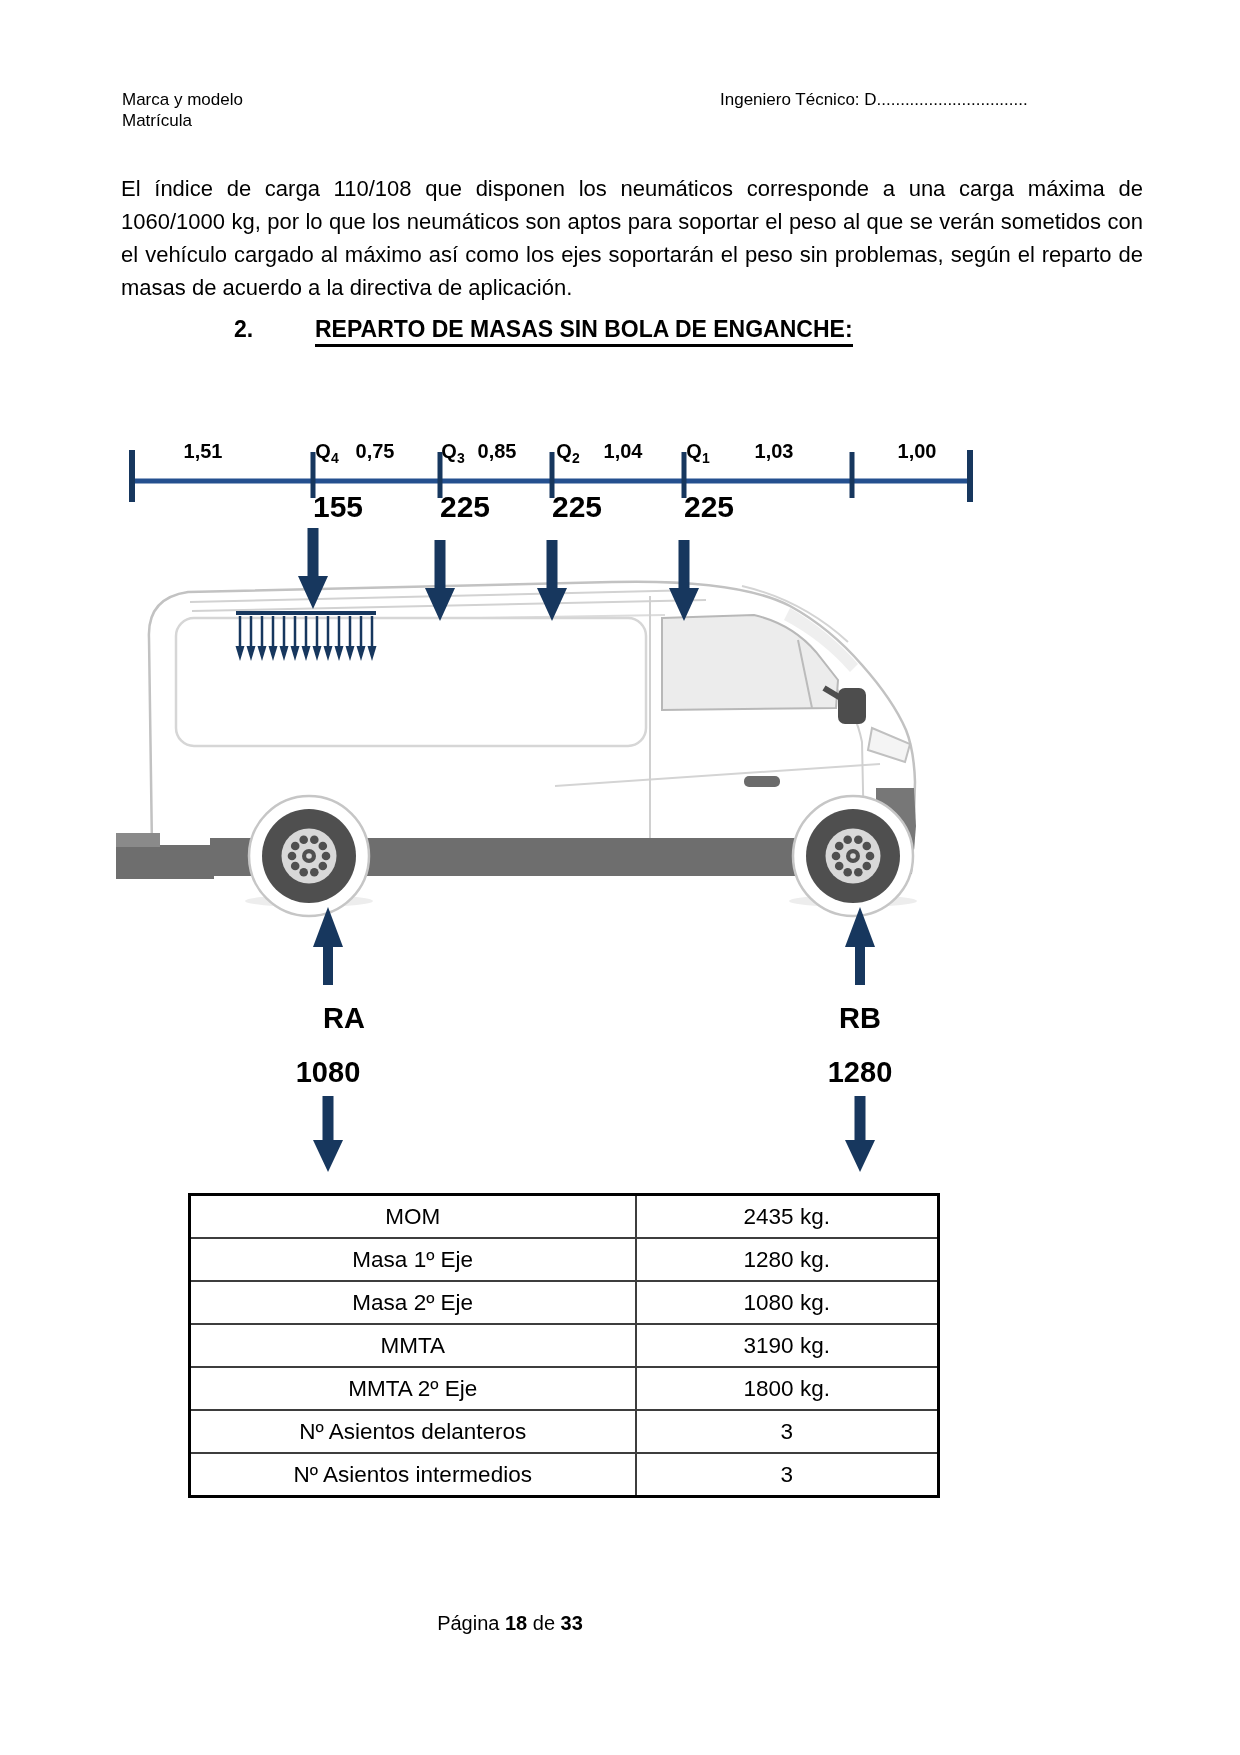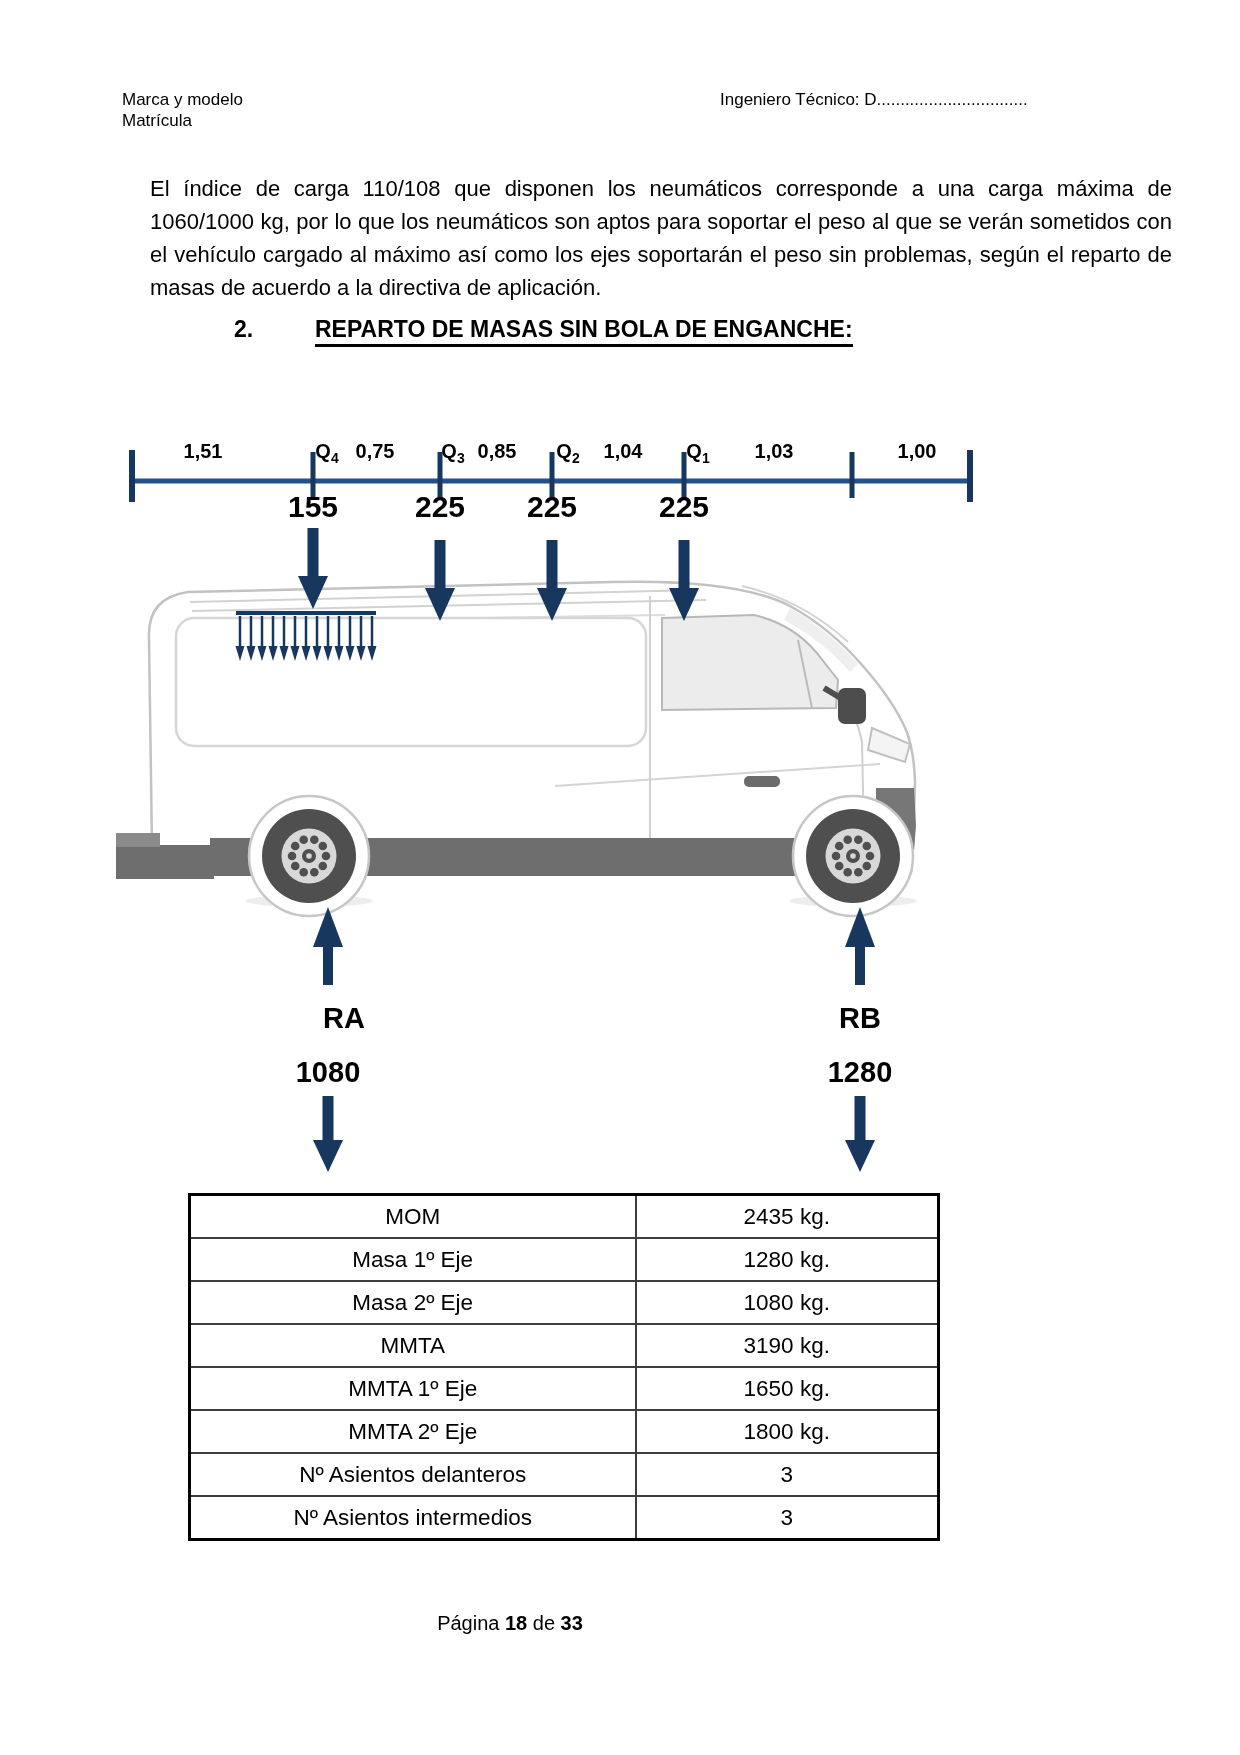--- a/index.html
+++ b/index.html
@@ -7,30 +7,30 @@
     width:1240px;height:1755px;position:relative;background:#ffffff;
     font-family:"Liberation Sans", sans-serif;color:#000;overflow:hidden;
   }
   .abs{position:absolute;}
   .cx{transform:translateX(-50%);white-space:nowrap;}
   
   .hdr{font-size:17px;line-height:21px;margin-top:29px;}
   
   .para{
     left:121px;top:172px;width:1022px;
-    font-size:22px;line-height:33px;text-align:justify;margin-left:29px;
+    font-size:22px;line-height:33px;text-align:justify;
   }
   
   .heading{left:234px;top:316px;font-size:23px;font-weight:bold;}
   .heading .num{display:inline-block;width:81px;}
   .heading .title{border-bottom:3px solid #000;padding-bottom:2px;}
   
   .dimlbl{top:440px;font-size:20px;font-weight:bold;}
   .dimlbl sub{font-size:14px;}
-  .loadval{top:490px;font-size:30px;font-weight:bold;}
+  .loadval{top:490px;font-size:30px;font-weight:bold;margin-left:25px;}
   .reaclbl{top:1002px;font-size:29px;font-weight:bold;}
   .reacval{top:1056px;font-size:29px;font-weight:bold;}
   
   #diagram-svg{position:absolute;left:0;top:0;width:1240px;height:1755px;pointer-events:none;}
   
   .masstable{left:188px;top:1193px;}
   .masstable table{
     border-collapse:collapse;width:752px;table-layout:fixed;
     font-size:22.5px;
   }
@@ -203,24 +203,20 @@
       </tr>
       <tr>
         <td>Masa 2º Eje</td>
         <td>1080 kg.</td>
       </tr>
       <tr>
         <td>MMTA</td>
         <td>3190 kg.</td>
       </tr>
       <tr>
-        <td>MMTA 1º Eje</td>
-        <td>1650 kg.</td>
-      </tr>
-      <tr>
         <td>MMTA 2º Eje</td>
         <td>1800 kg.</td>
       </tr>
       <tr>
         <td>Nº Asientos delanteros</td>
         <td>3</td>
       </tr>
       <tr>
         <td>Nº Asientos intermedios</td>
         <td>3</td>

